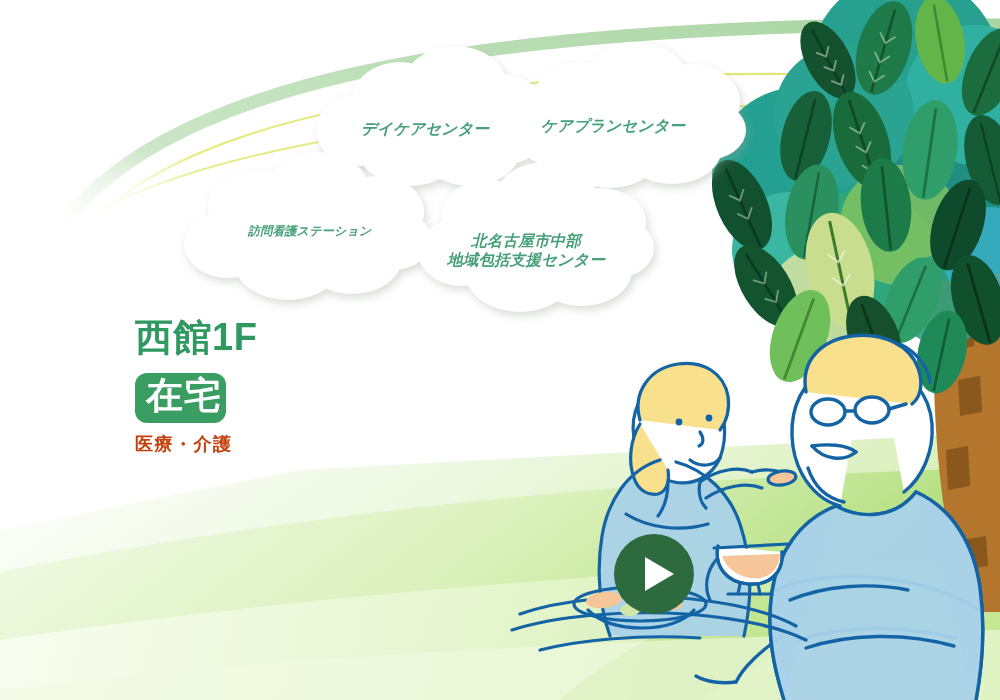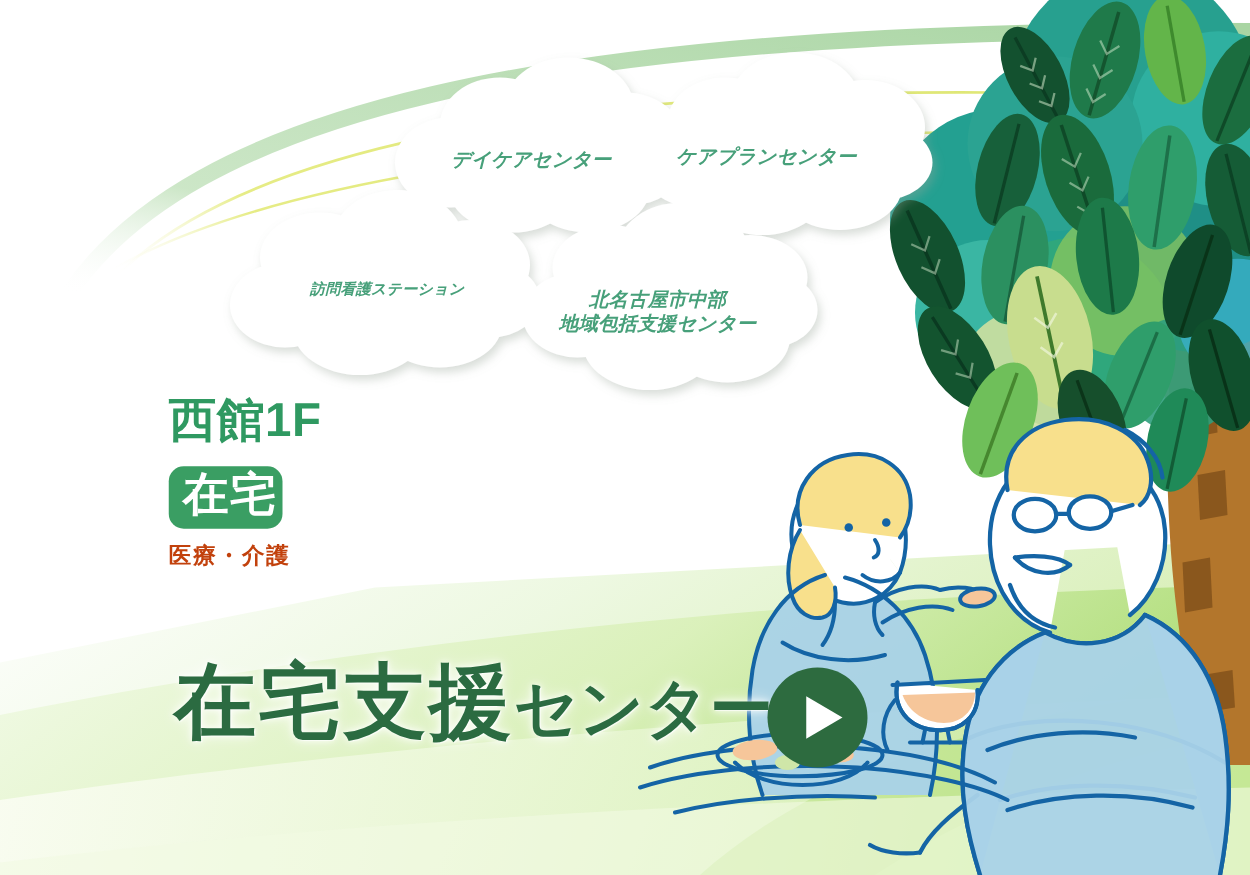--- a/index.html
+++ b/index.html
@@ -424,21 +424,18 @@
   <div id="copy-block">
     <div id="floor-label">西館1F</div>
 
     <div id="consult-row">
       <span id="home-badge">在宅</span>
     </div>
 
     <div id="care-sub">医療・介護</div>
   </div>
 
-  <div id="center-title">
-    <span class="kanji">在宅支援</span><span class="kana">センター</span>
-  </div>
 
   <div id="play-button">
     <div id="play-triangle"></div>
   </div>
 
 </div>
 
 </body></html>

